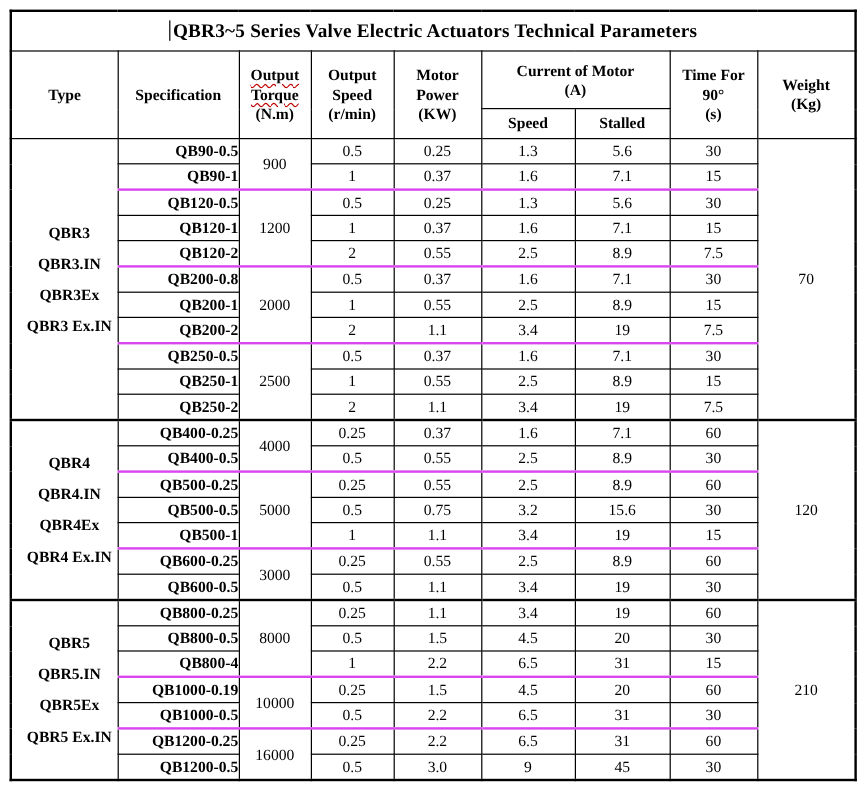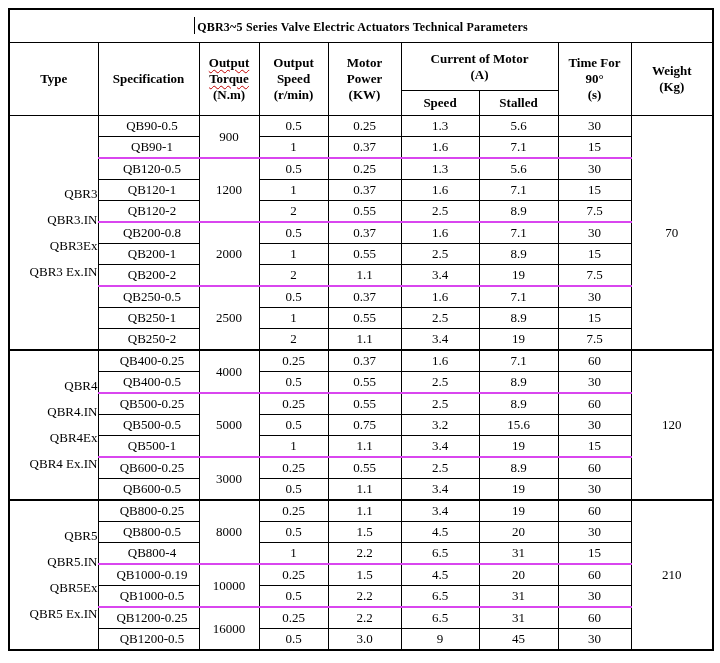--- a/index.html
+++ b/index.html
@@ -24,21 +24,21 @@
     text-align: center;
     vertical-align: middle;
     font-size: 13px;
     padding: 0;
     overflow: hidden;
   }
   
   tr.title-row td {
     height: 32px;
     font-weight: bold;
-    font-size: 12px;
+    font-size: 16px;
     letter-spacing: 0.2px;
   }
   .text-cursor {
     display: inline-block;
     width: 1px;
     height: 17px;
     background: #000;
     vertical-align: -3px;
     margin-right: 2px;
   }
@@ -56,28 +56,28 @@
     text-decoration-color: #c00000;
     text-decoration-thickness: 1px;
     text-underline-offset: 2px;
   }
   
   tbody td {
     height: 20px;
     line-height: 20px;
   }
   td.spec-cell {
+    text-align: right;
+    padding-left: 7px;
+    font-weight: bold;
+  }
+  td.type-cell {
     text-align: center;
-    padding-left: 7px;
-    font-weight: normal;
-  }
-  td.type-cell {
-    text-align: right;
     padding-left: 8px;
-    font-weight: normal;
+    font-weight: bold;
     vertical-align: middle;
   }
   td.type-cell div {
     line-height: 26px;
     height: 26px;
     white-space: nowrap;
   }
   tr.group-start > td { border-top: 2px solid #d946ef; }
   tr.section-start > td { border-top: 2px solid #000; }
 </style>

